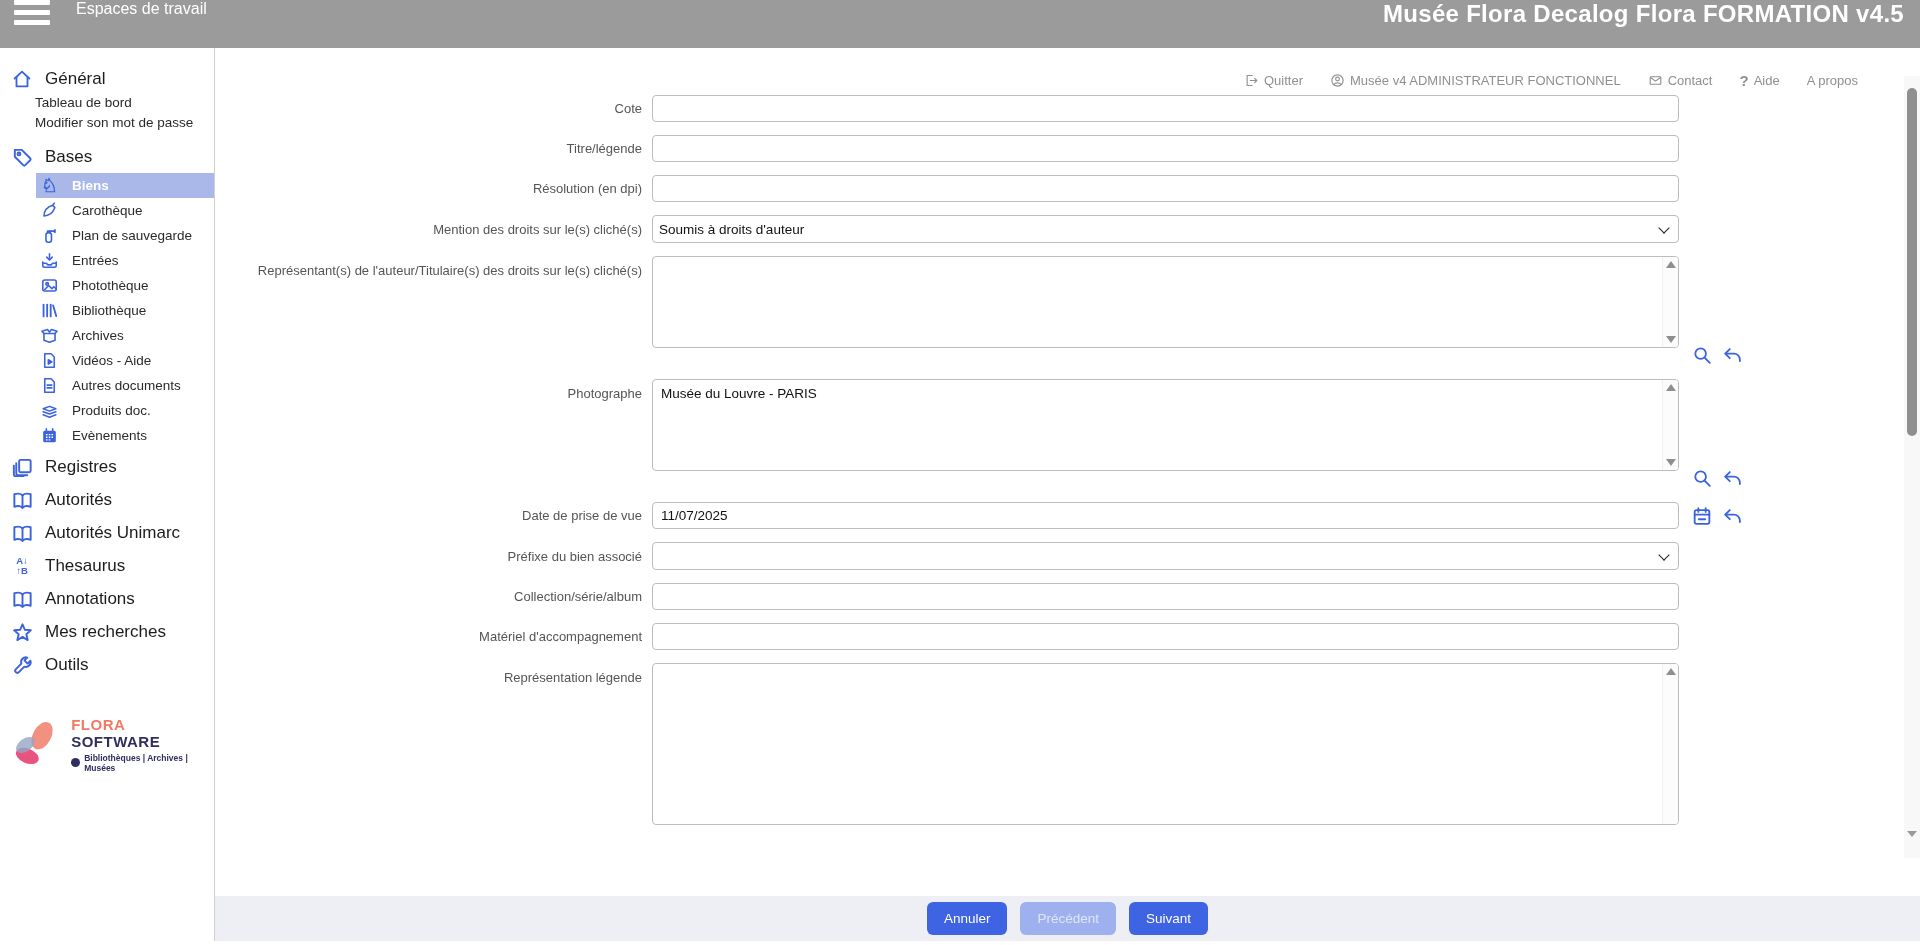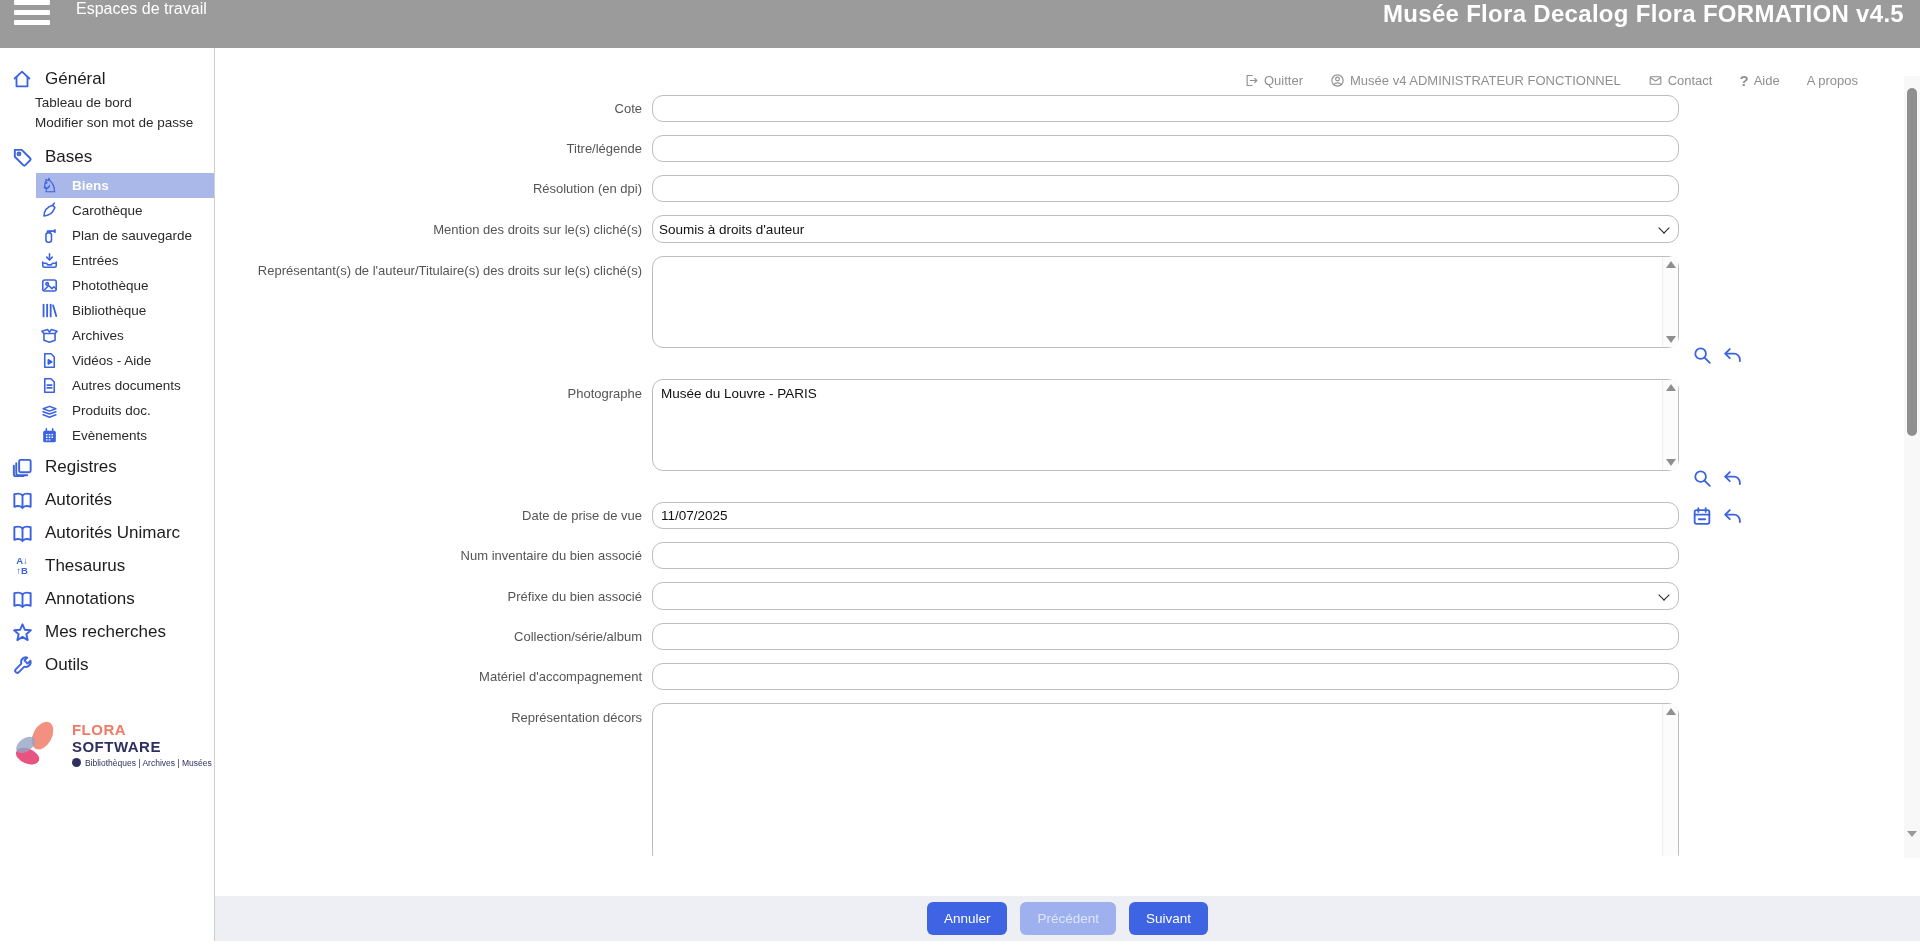--- a/index.html
+++ b/index.html
@@ -31,39 +31,39 @@
   .base-item.selected { background:#a9b8e9; color:#fff; font-weight:bold; }
   svg.blue { stroke:#3b63e0; fill:none; stroke-width:2; stroke-linecap:round; stroke-linejoin:round; }
   .knight { font-size:19px; color:#3b63e0; line-height:1; }
   .thes { font-size:9.5px; font-weight:bold; color:#3b63e0; line-height:10px; text-align:left; }
   .thes span { font-weight:normal; }
 
   .logo { display:flex; align-items:center; gap:8px; margin:36px 0 0 8px; }
   .logo-text .brand { font-size:15px; font-weight:bold; letter-spacing:.5px; }
   .brand-flora { color:#f07a65; }
   .brand-soft { color:#2e2f5f; }
-  .logo-tagline { font-size:8.5px; font-weight:normal; color:#2e2f5f; margin-top:3px; display:flex; align-items:center; gap:4px; }
+  .logo-tagline { font-size:8.5px; font-weight:bold; color:#2e2f5f; margin-top:3px; display:flex; align-items:center; gap:4px; }
   .logo-dot { width:9px; height:9px; border-radius:50%; background:#2e2f5f; flex-shrink:0; }
 
   
   .content { position:relative; flex:1; background:#fff; }
   .toolbar { position:absolute; top:16px; left:0; right:16px; height:33px; display:flex; justify-content:flex-end; align-items:center; gap:27px; padding-right:46px; font-size:13px; color:#8f8f8f; }
   .tb-item { display:flex; align-items:center; gap:5px; cursor:pointer; white-space:nowrap; }
   svg.gray { stroke:#8f8f8f; fill:none; stroke-width:1.8; stroke-linecap:round; stroke-linejoin:round; }
   .qmark { font-size:15px; font-weight:bold; color:#8f8f8f; }
 
   .content-scroll { position:absolute; top:33px; left:0; right:16px; bottom:85px; overflow:hidden; }
   .form { padding-top:14px; }
   .frow { display:flex; align-items:center; margin-bottom:13px; }
   .frow.top { align-items:flex-start; }
   .flabel { width:437px; flex-shrink:0; text-align:right; padding-right:10px; font-size:13px; color:#555; }
   .frow.top .flabel { padding-top:7px; }
   .fwrap { width:1027px; position:relative; flex-shrink:0; }
   .txt, .sel, .ta {
-    width:100%; border:1px solid #bdbdbd; border-radius:11px; background:#fff;
+    width:100%; border:1px solid #bdbdbd; border-radius:4px; background:#fff;
     font-family:"Liberation Sans", sans-serif; font-size:13.5px; color:#111;
   }
   .txt { height:27px; padding:0 8px; }
   .sel { height:28px; padding:0 30px 0 6px; appearance:none; -webkit-appearance:none; }
   .sel-chevron { position:absolute; right:11px; top:9px; width:8px; height:8px; border-right:1.8px solid #222; border-bottom:1.8px solid #222; transform:rotate(45deg); pointer-events:none; }
   .ta { display:block; padding:6px 26px 6px 8px; resize:none; height:92px; }
   .ta.tall { height:162px; }
   .ta-scroll { position:absolute; right:1px; top:1px; bottom:1px; width:16px; background:#fcfcfc; border-left:1px solid #efefef; border-radius:0 3px 3px 0; display:flex; flex-direction:column; justify-content:space-between; align-items:center; padding:4px 0; }
   .ta-scroll.open-bottom { bottom:auto; height:160px; }
   .tri-up { width:0; height:0; border-left:5px solid transparent; border-right:5px solid transparent; border-bottom:7px solid #8f8f8f; }
@@ -422,24 +422,20 @@
                 <path d="M8 3.5 v4 M16 3.5 v4 M4 10.5 h16"></path>
                 <path d="M8.5 15.5 h7"></path>
               </svg>
             <svg class="blue" width="22" height="22" viewBox="0 0 24 24">
                 <path d="M8.5 5.5 L3.5 10.5 l5 5"></path>
                 <path d="M4 10.5 H13 a6.5 6.5 0 0 1 6.5 6.5 v1.5"></path>
               </svg>
           </div>
         </div>
 
-        <div class="frow">
-          <div class="flabel">Num inventaire du bien associé</div>
-          <div class="fwrap"><input class="txt" value="" style=""></div>
-        </div>
 
         <div class="frow">
           <div class="flabel">Préfixe du bien associé</div>
           <div class="fwrap">
             <select class="sel">
               <option></option>
             </select>
             <span class="sel-chevron"></span>
           </div>
         </div>
@@ -448,21 +444,21 @@
           <div class="flabel">Collection/série/album</div>
           <div class="fwrap"><input class="txt" value="" style=""></div>
         </div>
 
         <div class="frow">
           <div class="flabel">Matériel d'accompagnement</div>
           <div class="fwrap"><input class="txt" value="" style=""></div>
         </div>
 
         <div class="frow top">
-          <div class="flabel">Représentation décors</div>
+          <div class="flabel">Représentation légende</div>
           <div class="fwrap">
             <textarea class="ta tall" style=""></textarea>
             <div class="ta-scroll open-bottom">
                 <span class="tri-up"></span>
                 <span></span>
               </div>
           </div>
         </div>
 
       </div>

